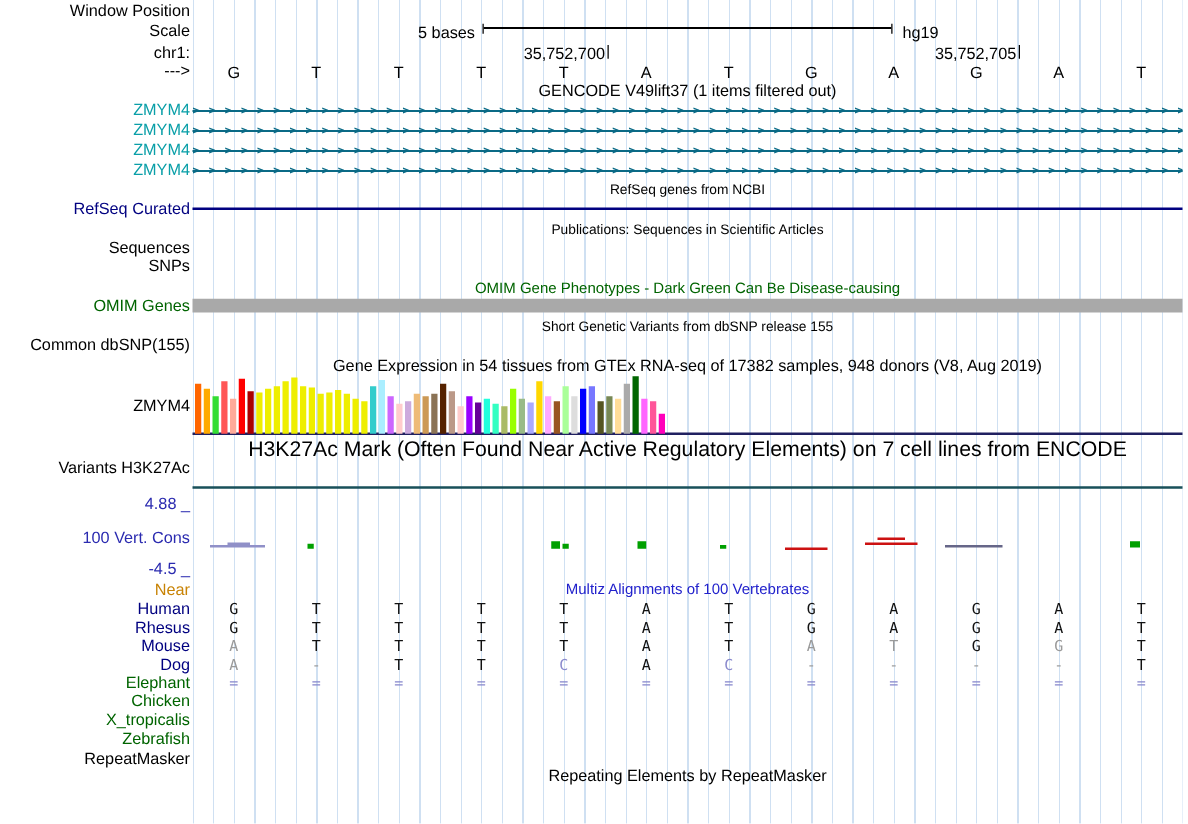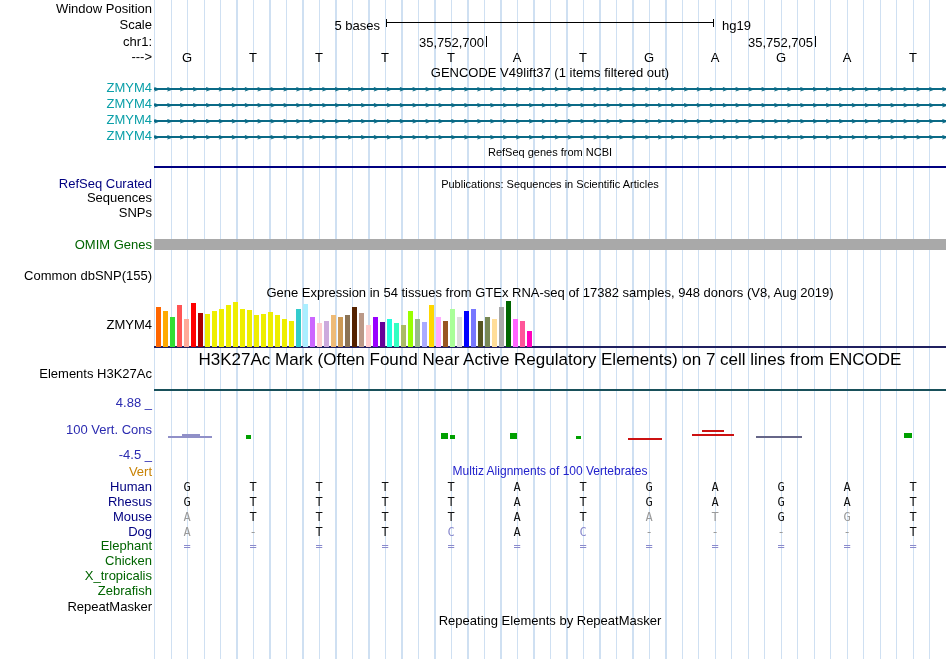--- a/index.html
+++ b/index.html
@@ -52,43 +52,45 @@
   <div class="ruler-label" style="right:137px">35,752,705</div>
   <div class="tick" style="left:815px"></div>
 <div class="ll c-black" style="top: 2px;">Window Position</div>
     <div class="ll c-black" style="top: 18px;">Scale</div>
     <div class="ll c-black" style="top: 35px;">chr1:</div>
     <div class="ll c-black" style="top: 50px;">---&gt;</div>
     <div class="ll c-teal" style="top: 81px;">ZMYM4</div>
     <div class="ll c-teal" style="top: 97px;">ZMYM4</div>
     <div class="ll c-teal" style="top: 113px;">ZMYM4</div>
     <div class="ll c-teal" style="top: 129px;">ZMYM4</div>
-    <div class="ll c-navy" style="top: 160px; margin-top: 17px;">RefSeq Curated</div>
+    <div class="ll c-navy" style="top: 160px;">RefSeq Curated</div>
     <div class="ll c-black" style="top: 191px;">Sequences</div>
     <div class="ll c-black" style="top: 206px;">SNPs</div>
     <div class="ll c-green" style="top: 238px;">OMIM Genes</div>
     <div class="ll c-black" style="top: 269px;">Common dbSNP(155)</div>
     <div class="ll c-black" style="top: 318px;">ZMYM4</div>
-    <div class="ll c-black" style="top: 367px;">Elements H3K27Ac</div>
+    <div class="ll c-black" style="top: 367px;">Variants H3K27Ac</div>
     <div class="ll c-blue" style="top: 396px;">4.88 _</div>
     <div class="ll c-blue" style="top: 423px;">100 Vert. Cons</div>
     <div class="ll c-blue" style="top: 448px;">-4.5 _</div>
-    <div class="ll c-orange" style="top: 465px;">Vert</div>
+    <div class="ll c-orange" style="top: 465px;">Near</div>
     <div class="ll c-navy" style="top: 480px;">Human</div>
     <div class="ll c-navy" style="top: 495px;">Rhesus</div>
     <div class="ll c-navy" style="top: 510px;">Mouse</div>
     <div class="ll c-navy" style="top: 525px;">Dog</div>
     <div class="ll c-green" style="top: 539px;">Elephant</div>
     <div class="ll c-green" style="top: 554px; text-align: right;">Chicken</div>
     <div class="ll c-green" style="top: 569px;">X_tropicalis</div>
     <div class="ll c-green" style="top: 584px;">Zebrafish</div>
     <div class="ll c-black" style="top: 600px;">RepeatMasker</div>
     <div class="ct c-black" style="top: 66px; font-size: 13px;">GENCODE V49lift37 (1 items filtered out)</div>
     <div class="ct c-black" style="top: 145px; font-size: 11px;">RefSeq genes from NCBI</div>
     <div class="ct c-black" style="top: 177px; font-size: 11px;">Publications: Sequences in Scientific Articles</div>
+    <div class="ct c-green" style="top: 223px; font-size: 12px;">OMIM Gene Phenotypes - Dark Green Can Be Disease-causing</div>
+    <div class="ct c-black" style="top: 255px; font-size: 11px;">Short Genetic Variants from dbSNP release 155</div>
     <div class="ct c-black" style="top: 286px; font-size: 13px;">Gene Expression in 54 tissues from GTEx RNA-seq of 17382 samples, 948 donors (V8, Aug 2019)</div>
     <div class="ct c-black" style="top: 353px; font-size: 17px;">H3K27Ac Mark (Often Found Near Active Regulatory Elements) on 7 cell lines from ENCODE</div>
     <div class="ct c-blue2" style="top: 464px; font-size: 12px;">Multiz Alignments of 100 Vertebrates</div>
     <div class="ct c-black" style="top: 614px; font-size: 13px;">Repeating Elements by RepeatMasker</div>
     <div class="seqbase" style="left: 154px;">G</div>
     <div class="seqbase" style="left: 220px;">T</div>
     <div class="seqbase" style="left: 286px;">T</div>
     <div class="seqbase" style="left: 352px;">T</div>
     <div class="seqbase" style="left: 418px;">T</div>
     <div class="seqbase" style="left: 484px;">A</div>

